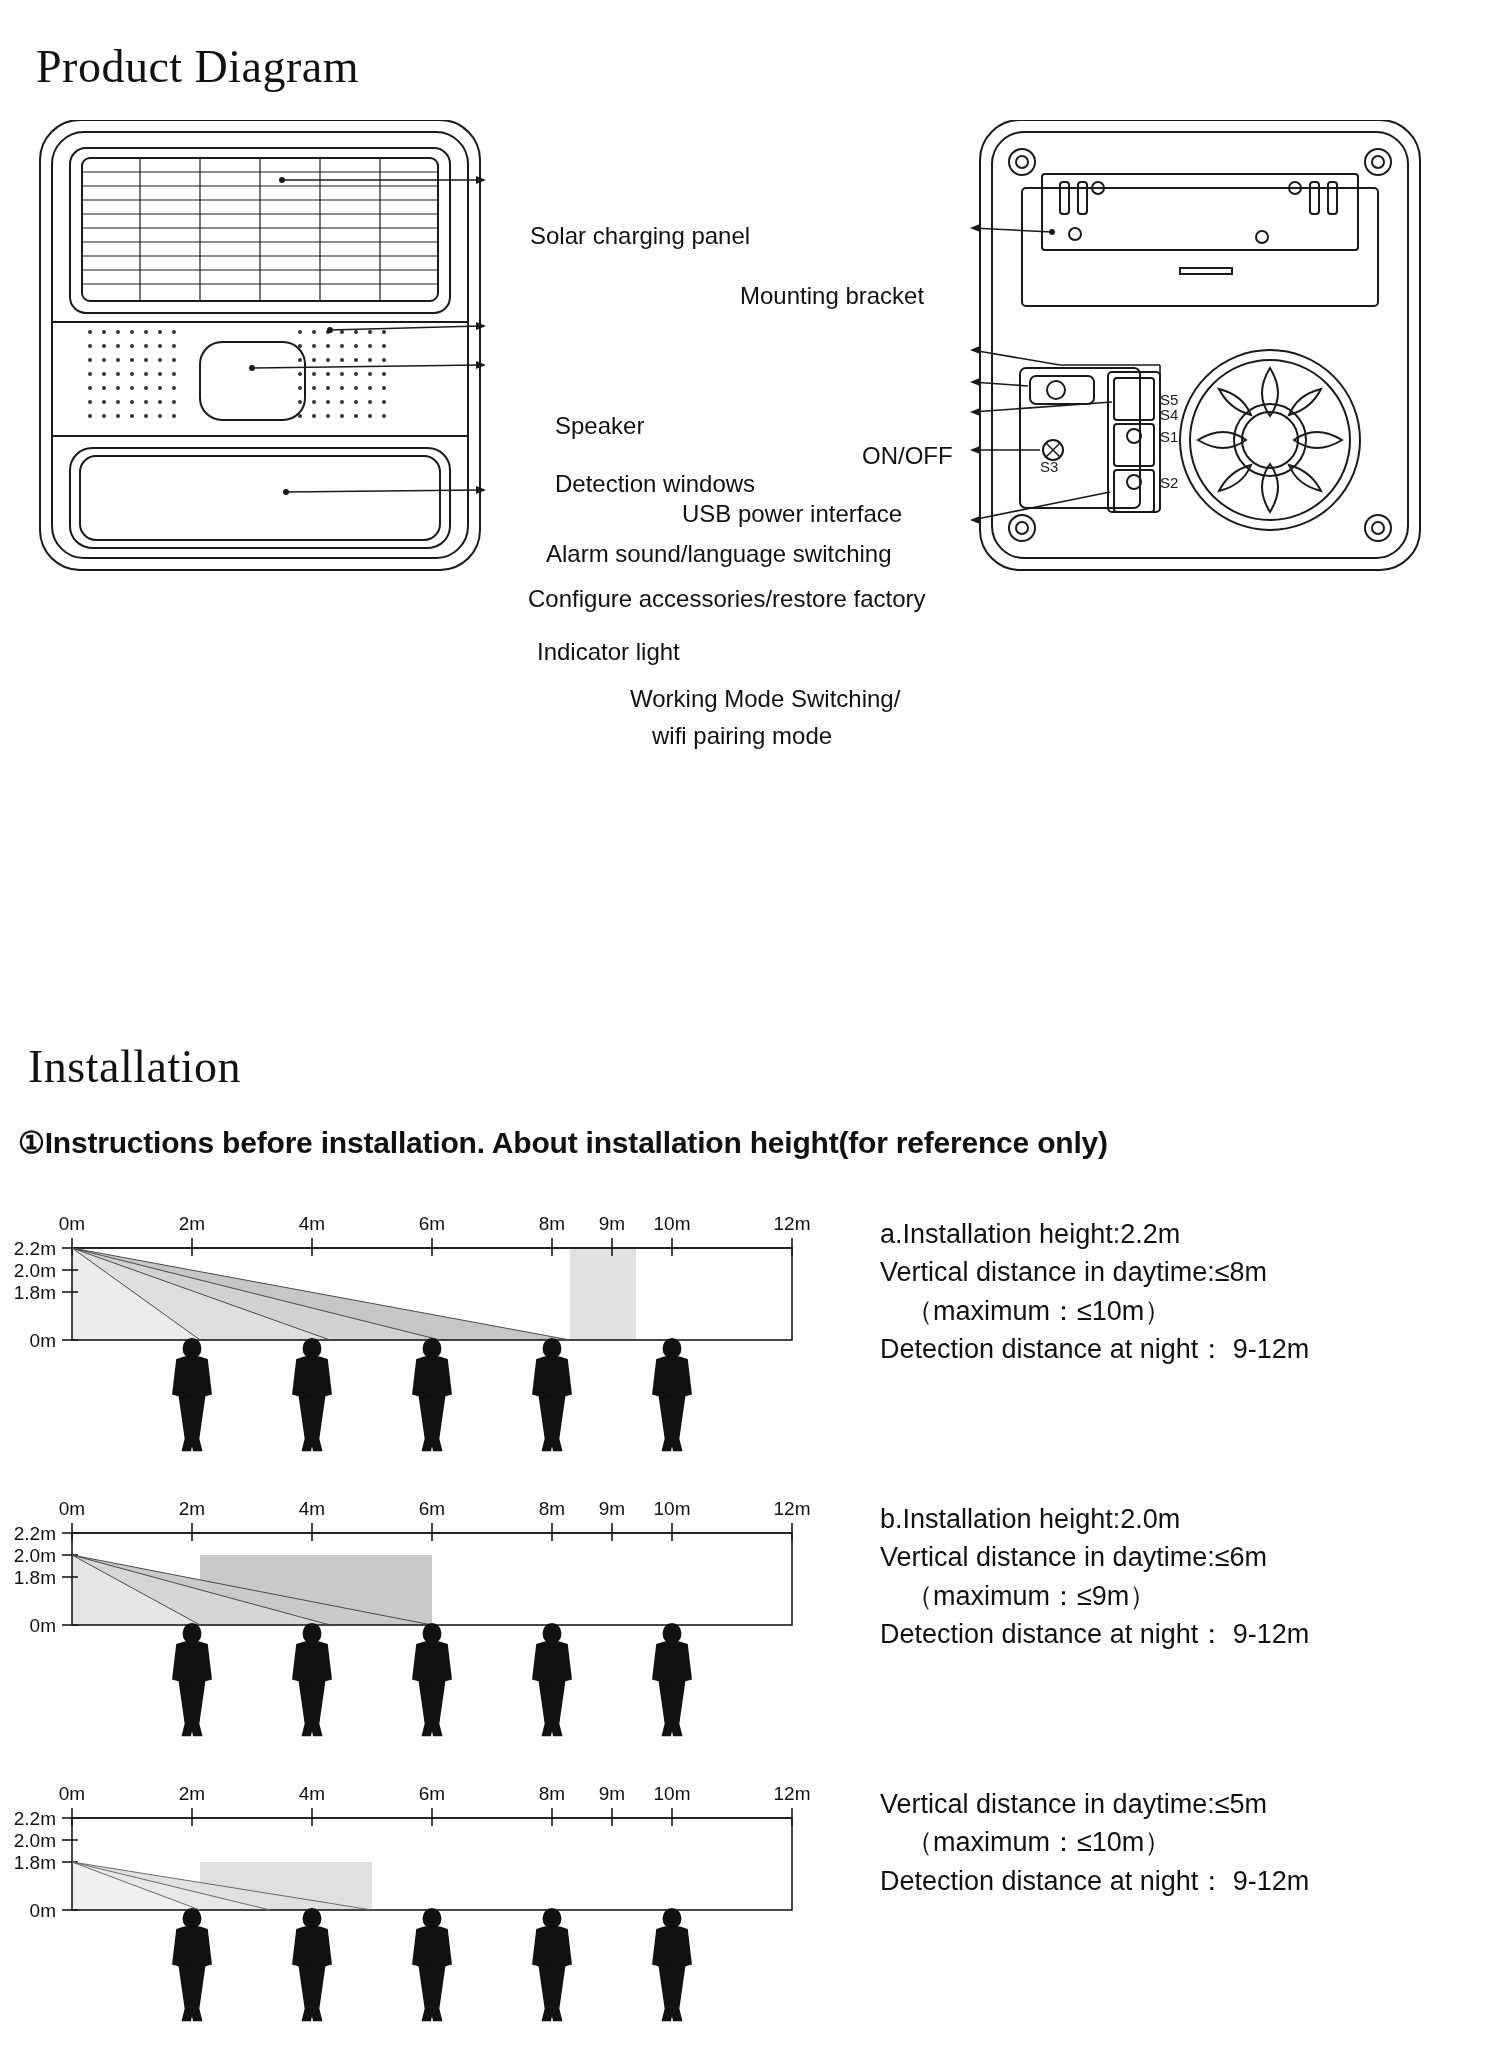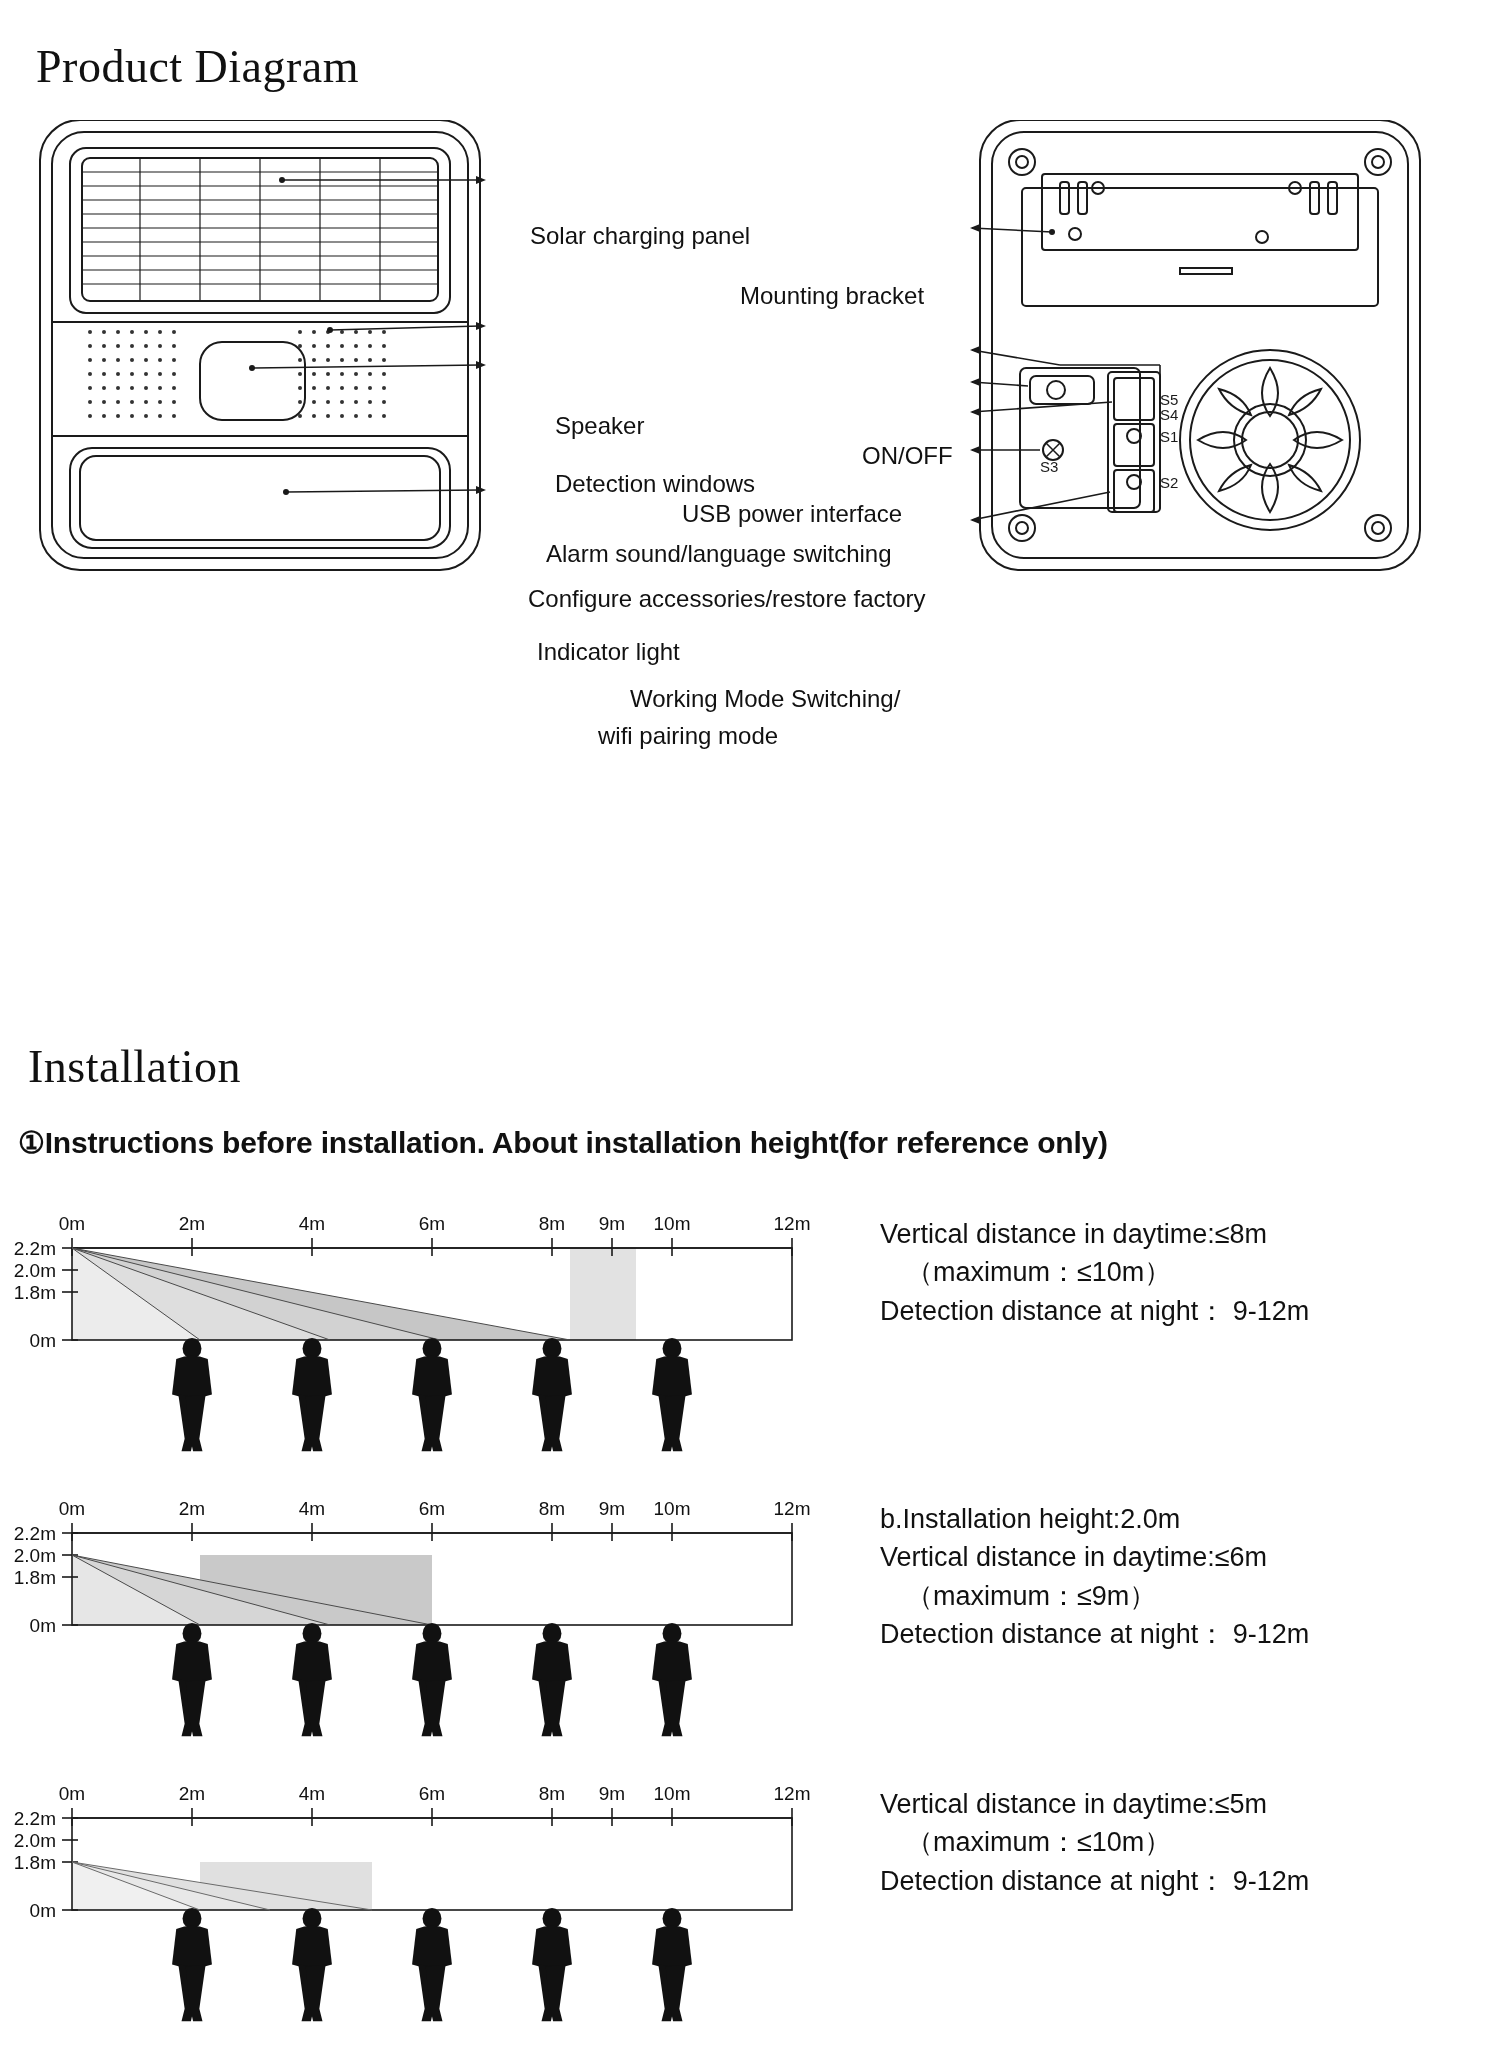--- a/index.html
+++ b/index.html
@@ -335,21 +335,21 @@
   <div class="label" style="left:555px; top:412px;">Speaker</div>
   <div class="label" style="left:555px; top:470px;">Detection windows</div>
   <div class="label" style="left:537px; top:638px;">Indicator light</div>
 
   <div class="label" style="left:740px; top:282px;">Mounting bracket</div>
   <div class="label" style="left:862px; top:442px;">ON/OFF</div>
   <div class="label" style="left:682px; top:500px;">USB power  interface</div>
   <div class="label" style="left:546px; top:540px;">Alarm sound/language switching</div>
   <div class="label" style="left:528px; top:585px;">Configure accessories/restore factory</div>
   <div class="label" style="left:630px; top:685px;">Working Mode Switching/</div>
-  <div class="label" style="left:598px; top:722px;">wifi pairing mode</div>
+  <div class="label" style="left:652px; top:722px;">wifi pairing mode</div>
 
   <div class="section-title" id="title-installation">Installation</div>
 
   <div class="subtitle">①Instructions before installation. About installation height(for reference only)</div>
 
   <div class="chart-block" style="top:1200px;">
     <svg width="820" height="270" viewBox="0 0 820 270" class="chart-svg">
 
       <polygon points="72,48 570,140 72,140" fill="#c6c6c6"></polygon>
       <polygon points="72,48 440,140 72,140" fill="#d2d2d2"></polygon>
@@ -431,20 +431,21 @@
         <g transform="translate(672,140) scale(1.05)">
           <ellipse cx="0" cy="8" rx="9" ry="10"></ellipse>
           <path d="M-15 18 q15 -6 30 0 l4 34 q-19 7 -38 0 z"></path>
           <path d="M-13 52 l6 42 l-3 12 h9 l3 -14 l4 -38 z"></path>
           <path d="M13 52 l-6 42 l3 12 h-9 l-3 -14 l-4 -38 z"></path>
         </g>
       </g>
     </svg>
   </div>
   <div class="txt-block" style="left:880px; top:1215px;">
+    <div>a.Installation height:2.2m</div>
     <div>Vertical distance in daytime:≤8m</div>
     <div class="indent">（maximum：≤10m）</div>
     <div>Detection distance at night： 9-12m</div>
   </div>
 
   <div class="chart-block" style="top:1485px;">
     <svg width="820" height="270" viewBox="0 0 820 270" class="chart-svg">
       <rect x="200" y="70" width="232" height="70" fill="#c9c9c9"></rect>
       <polygon points="72,70 432,140 72,140" fill="#c9c9c9"></polygon>
       <polygon points="72,70 330,140 72,140" fill="#d6d6d6"></polygon>

